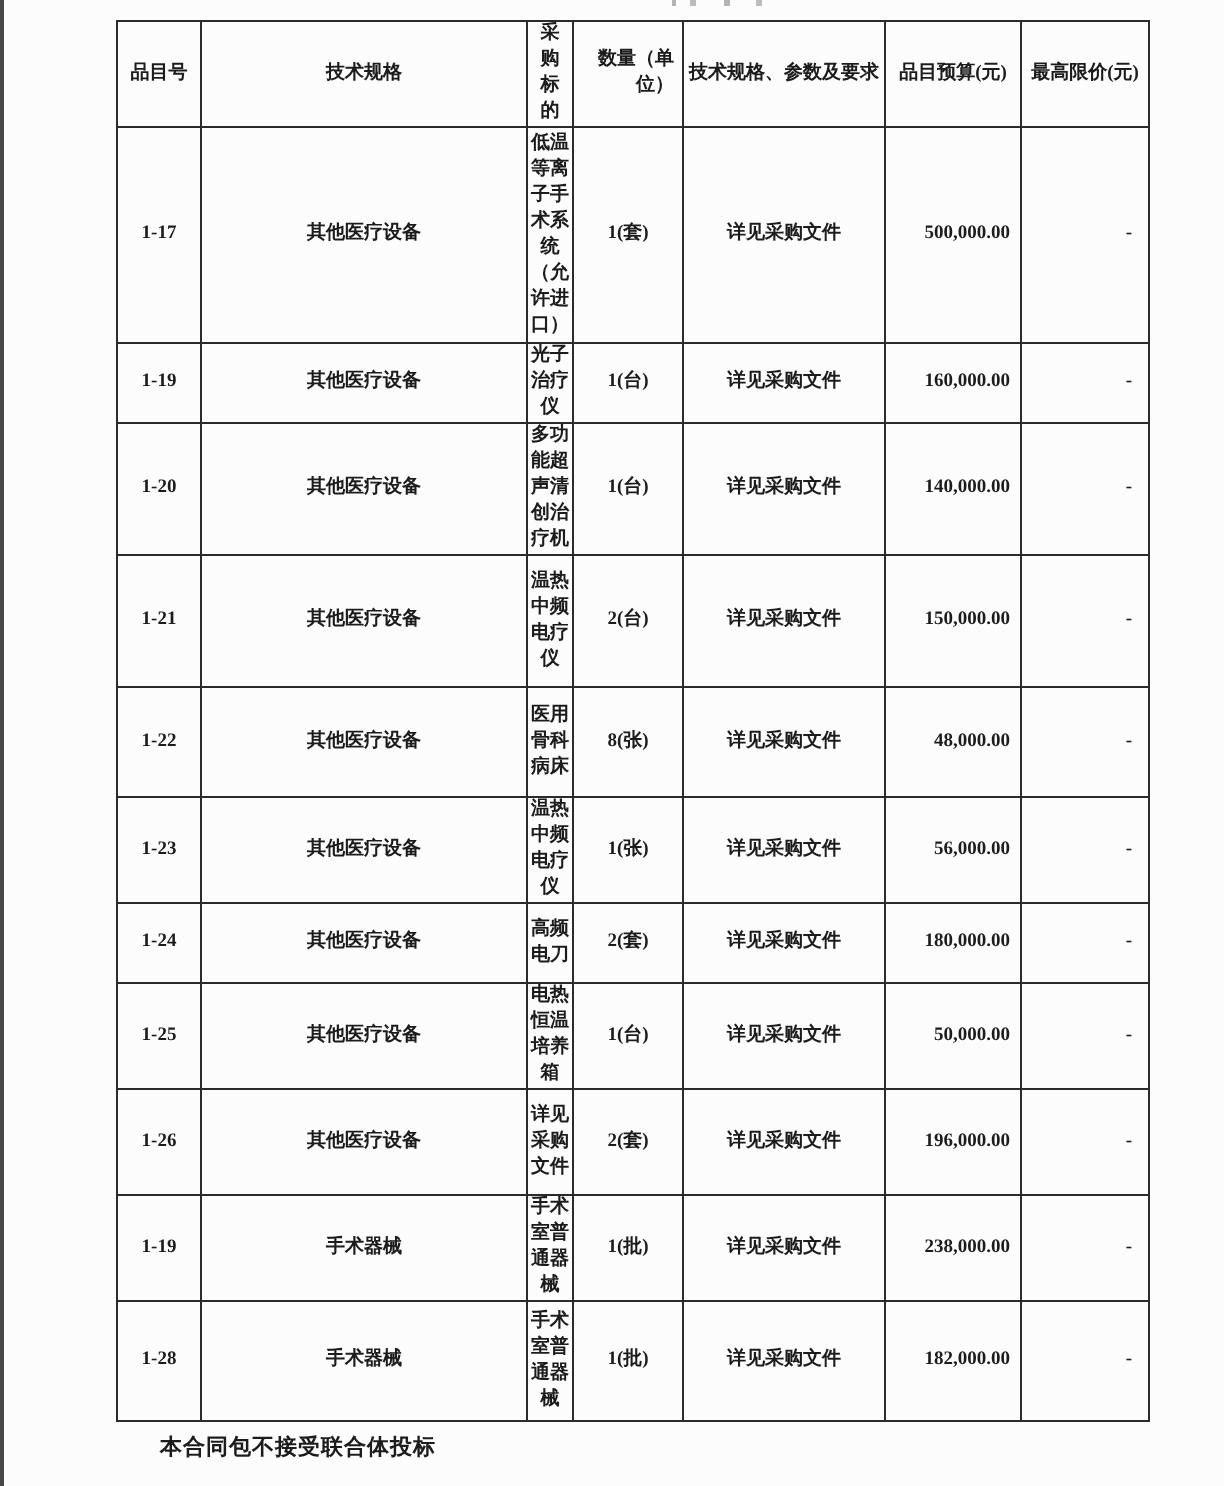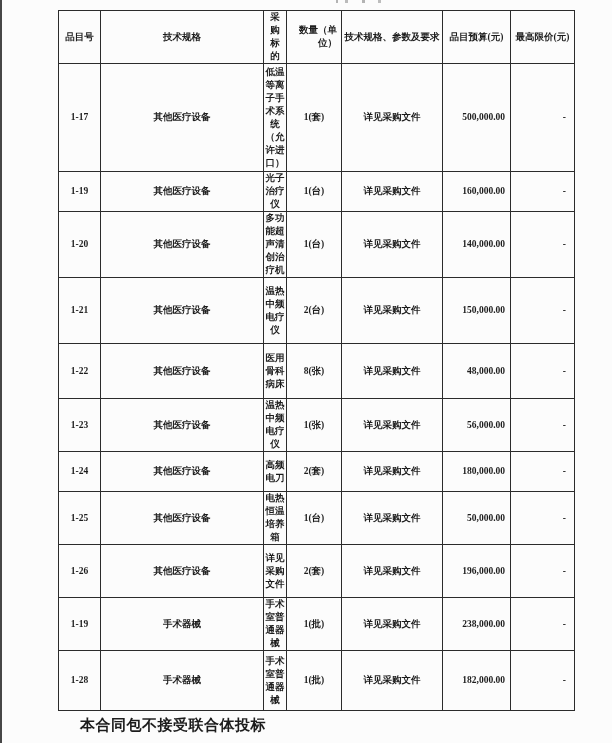--- a/index.html
+++ b/index.html
@@ -48,21 +48,21 @@
   tbody tr:nth-child(5){height:55px;}
   tbody tr:nth-child(6){height:47px;}
   tbody tr:nth-child(7){height:40px;}
   tbody tr:nth-child(8){height:48px;}
   tbody tr:nth-child(9){height:53px;}
   tbody tr:nth-child(10){height:52px;}
   tbody tr:nth-child(11){height:60px;}
   tbody tr:nth-child(12){height:57px;}
   .footer-note{
     position:absolute;left:80px;top:716px;
-    font-size:15px;font-weight:600;letter-spacing:.5px;
+    font-size:11px;font-weight:600;letter-spacing:.5px;
   }
 </style>
 </head>
 <body>
 
 <div class="scan-edge"></div>
 <div class="top-artifact"></div>
 
 <table>
   <colgroup>

